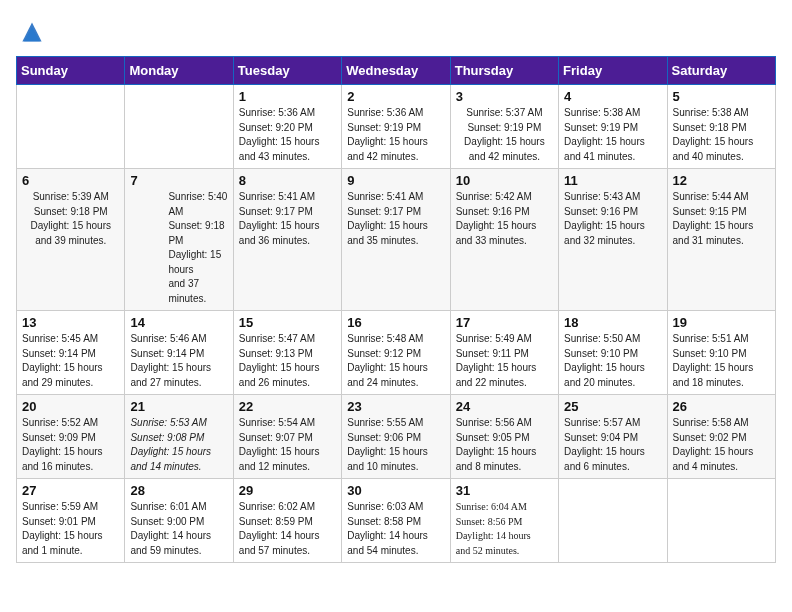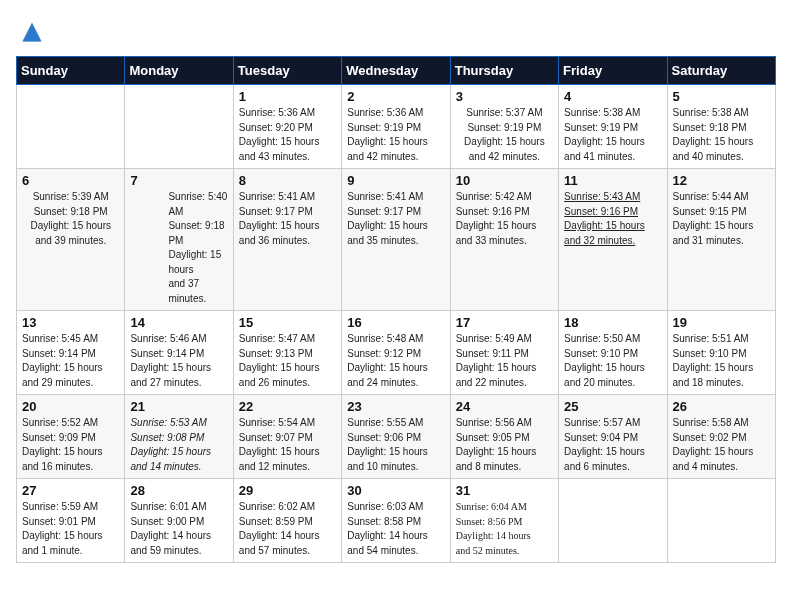--- a/index.html
+++ b/index.html
@@ -52,21 +52,21 @@
     .location {
       font-size: 14px;
       color: #333;
     }
     .calendar {
       width: 100%;
       border-collapse: collapse;
       border: 1px solid #ccc;
     }
     .calendar th {
-      background: #0f172a;
+      background: #4c1d95;
       color: #fff;
       font-size: 13px;
       font-weight: bold;
       padding: 6px 4px;
       text-align: left;
       border: 1px solid #1565c0;
     }
     .calendar td {
       vertical-align: top;
       border: 1px solid #ccc;
@@ -196,21 +196,21 @@
         </td>
         <td>
           <div class="day-number">10</div>
           <div class="day-info" style="white-space: pre-line;">Sunrise: 5:42 AM
 Sunset: 9:16 PM
 Daylight: 15 hours
 and 33 minutes.</div>
         </td>
         <td>
           <div class="day-number">11</div>
-          <div class="day-info" style="white-space: pre-line; text-decoration: underline;">Sunrise: 5:43 AM
+          <div class="day-info" style="white-space: pre-line;">Sunrise: 5:43 AM
 Sunset: 9:16 PM
 Daylight: 15 hours
 and 32 minutes.</div>
         </td>
         <td>
           <div class="day-number">12</div>
           <div class="day-info" style="white-space: pre-line;">Sunrise: 5:44 AM
 Sunset: 9:15 PM
 Daylight: 15 hours
 and 31 minutes.</div>

